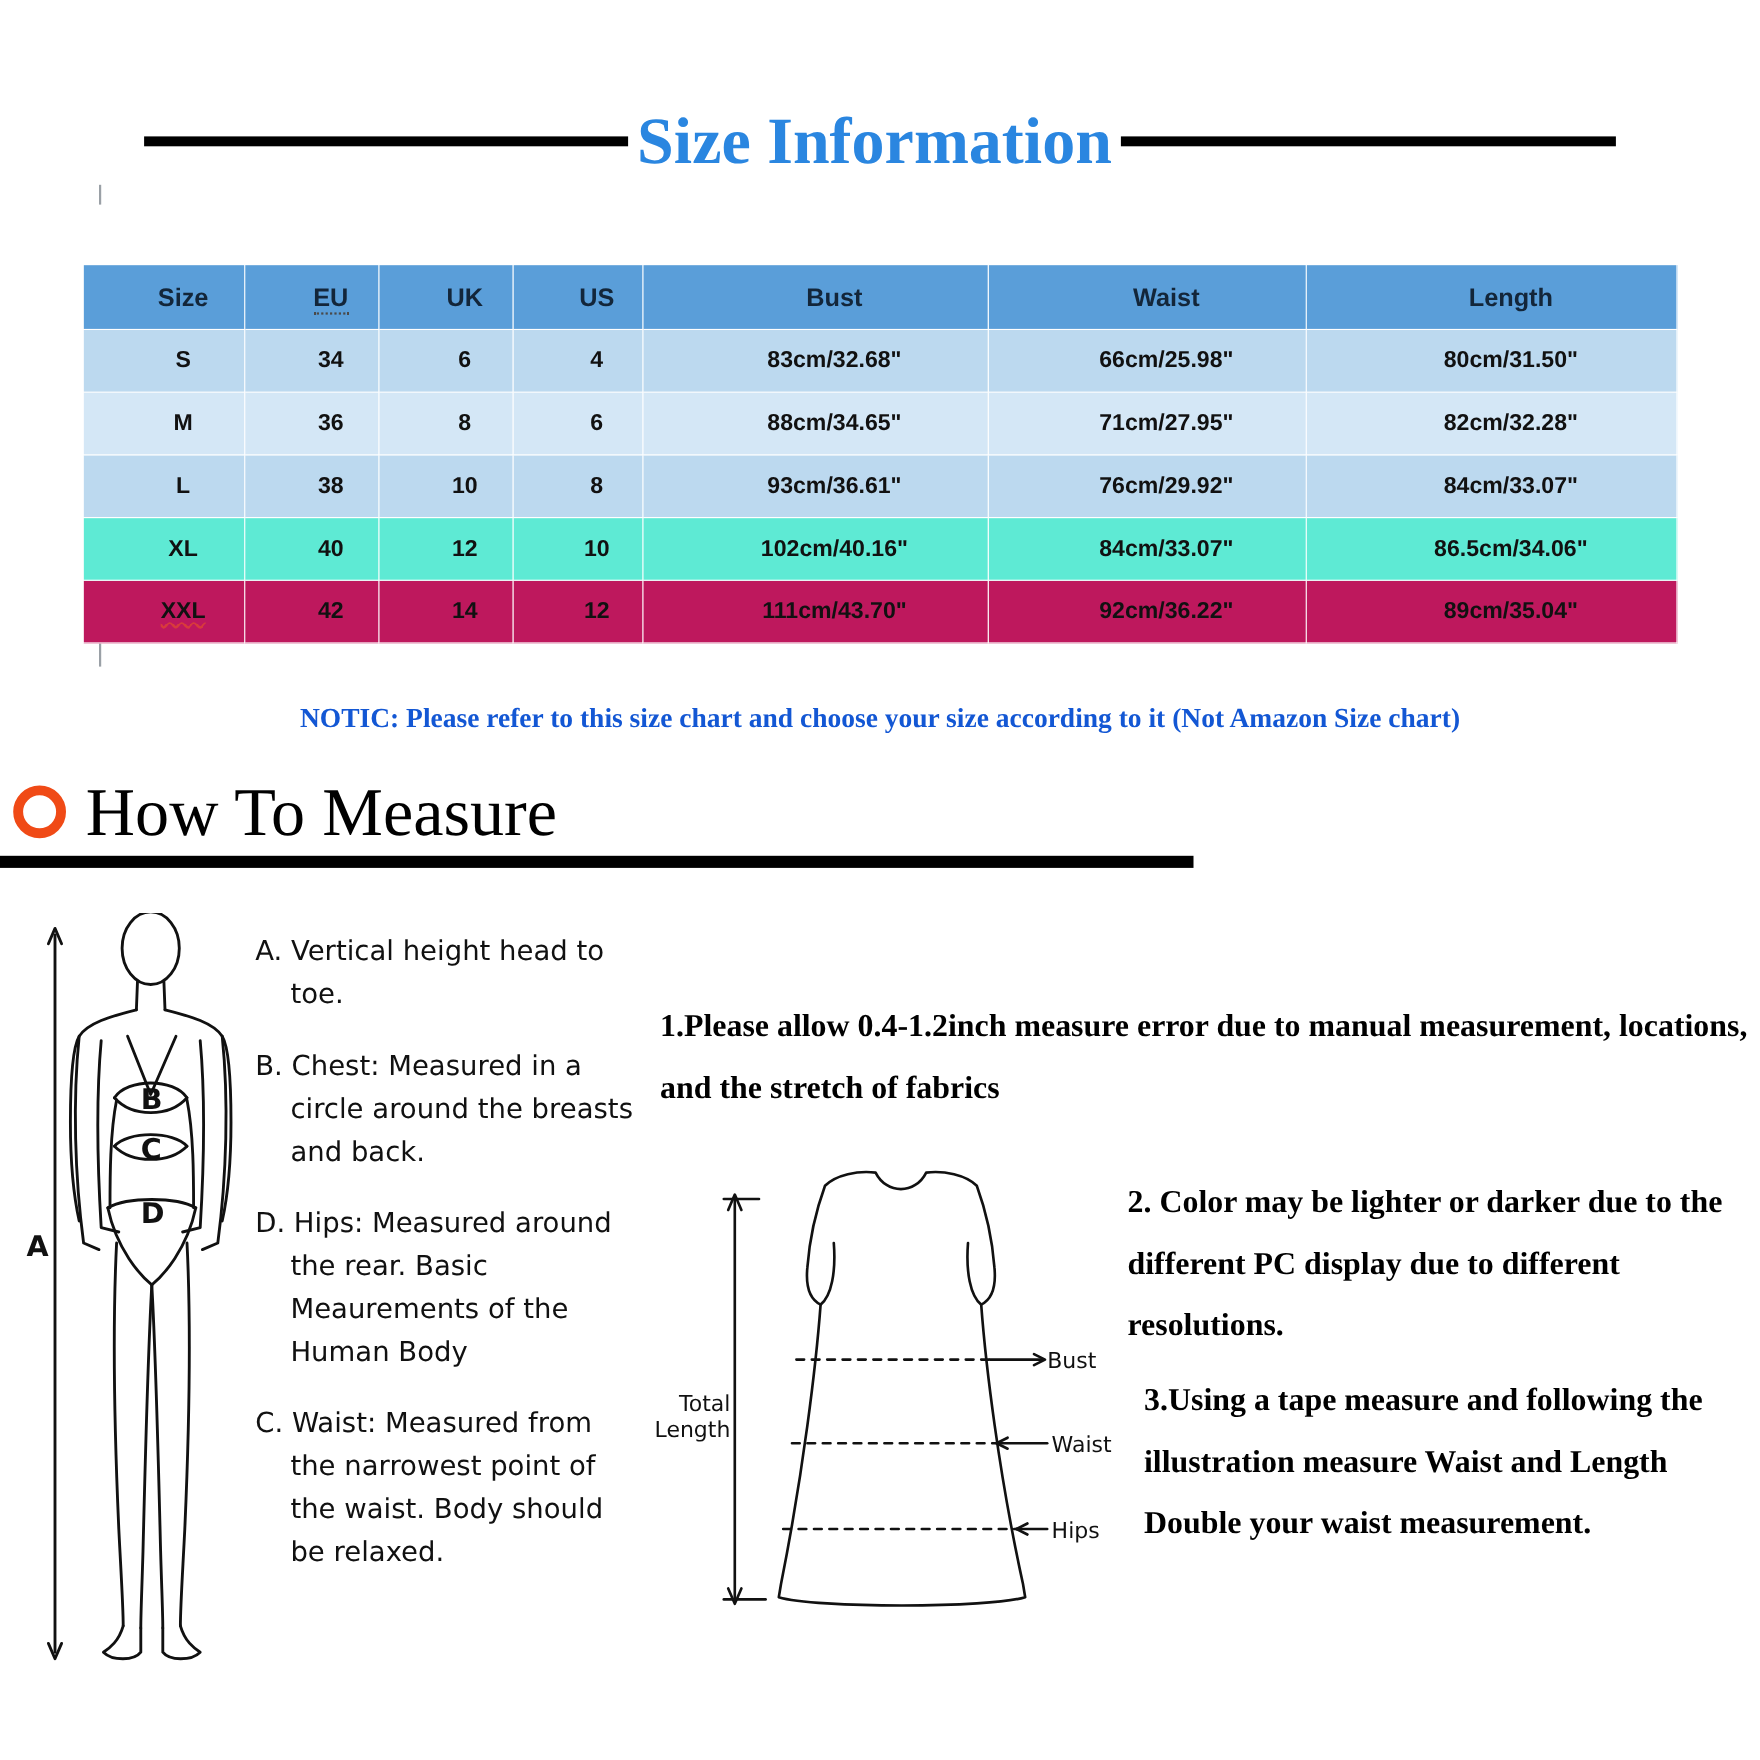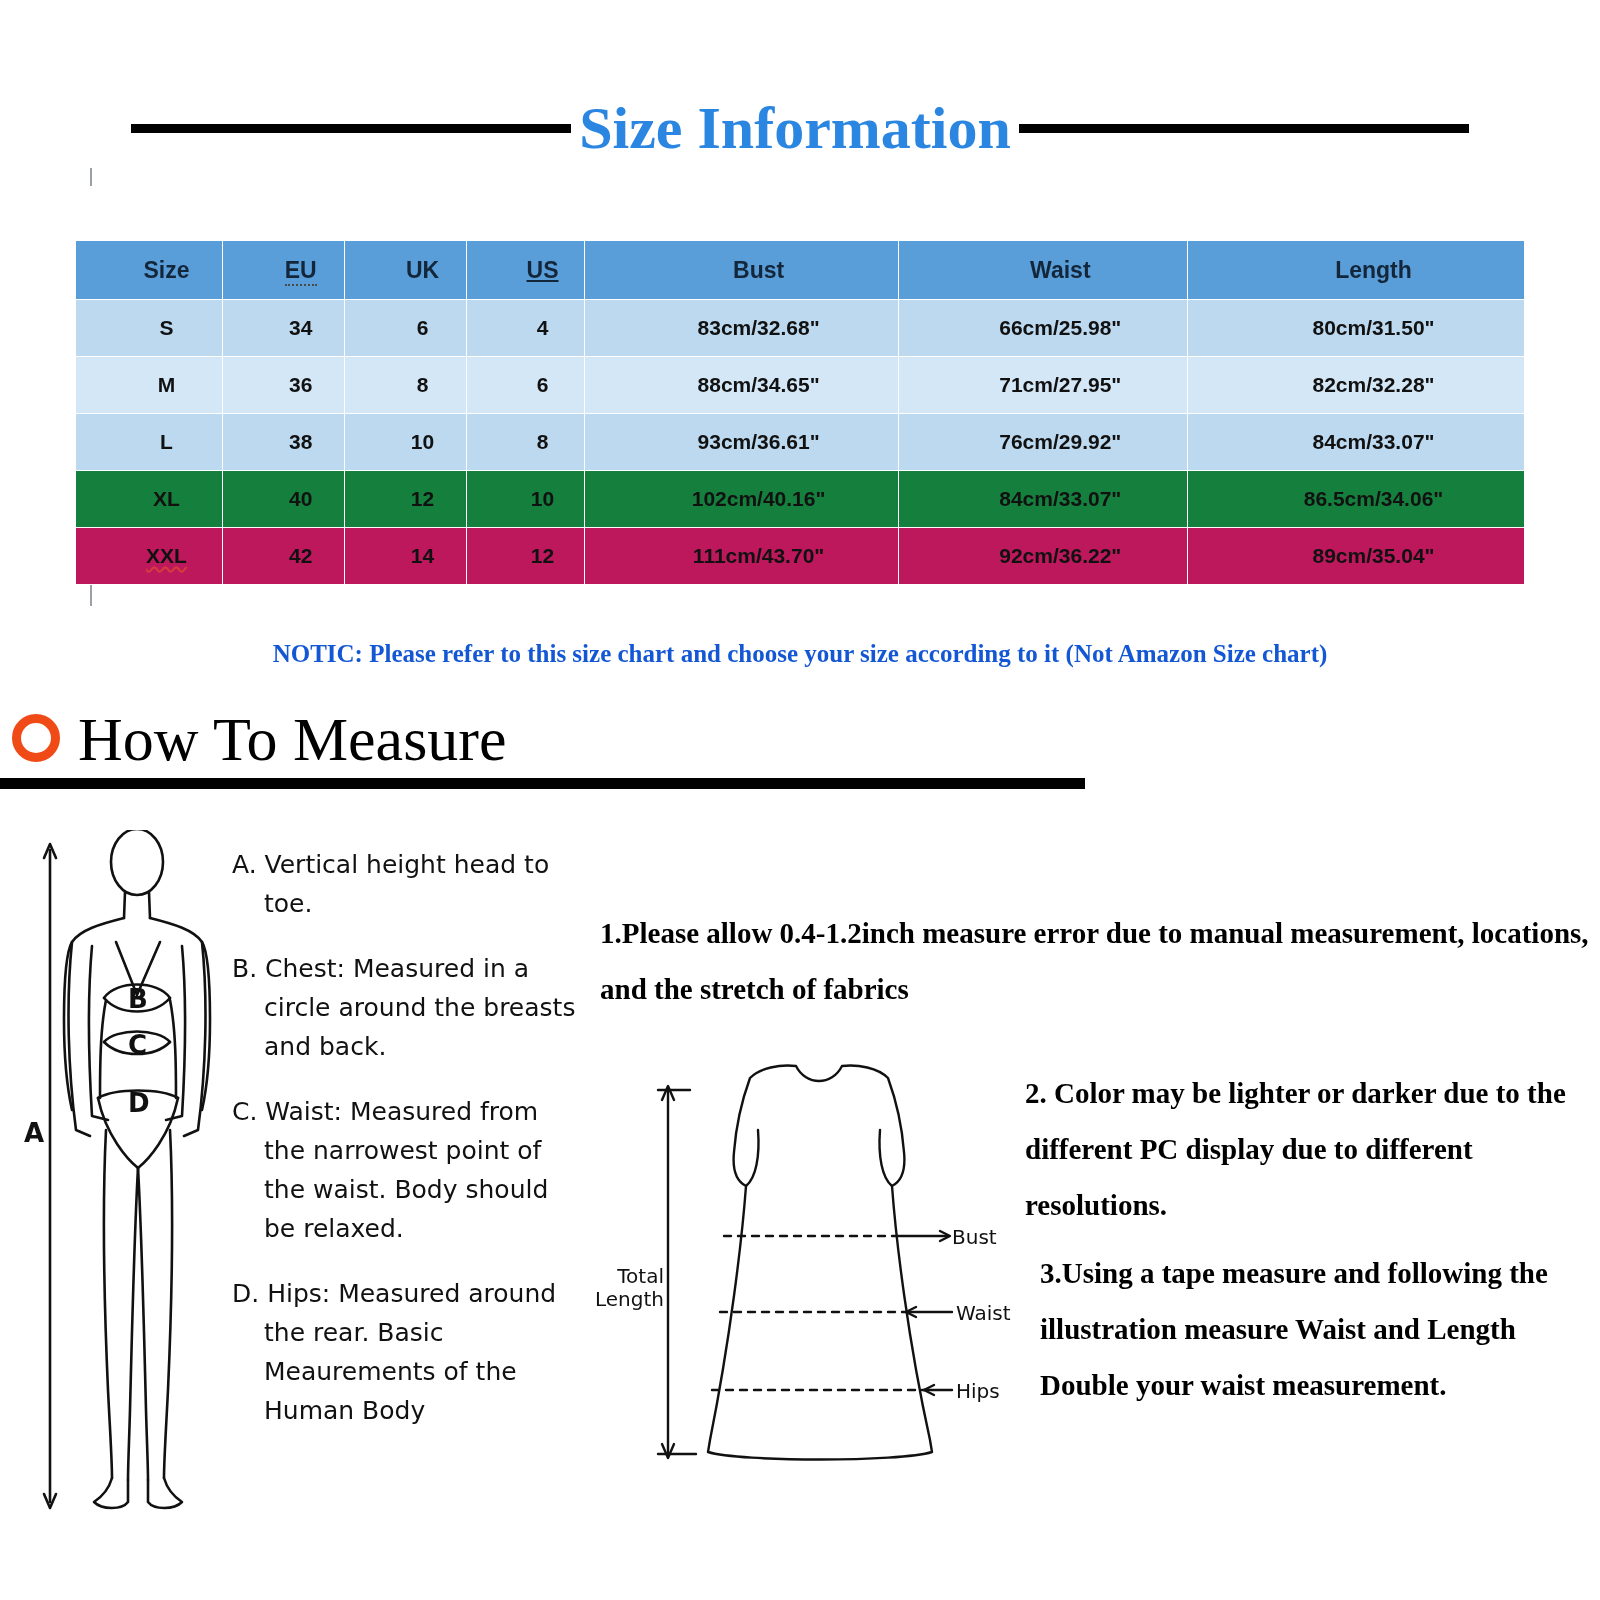--- a/index.html
+++ b/index.html
@@ -68,27 +68,27 @@
   }
   .size-table thead th {
     background: #5a9ed9;
     color: #13263a;
     font-size: 23px;
     height: 56px;
   }
   .size-table tbody tr:nth-child(1) td { background: #bcd9ef; }
   .size-table tbody tr:nth-child(2) td { background: #d4e7f6; }
   .size-table tbody tr:nth-child(3) td { background: #bcd9ef; }
-  .size-table tbody tr:nth-child(4) td { background: #15803d; }
+  .size-table tbody tr:nth-child(4) td { background: #5eead4; }
   .size-table tbody tr:nth-child(5) td { background: #be185d; }
 
   .col-size  { width: 135px; }
   .col-eu    { width: 105px; }
   .col-uk    { width: 105px; }
-  .col-us    { width: 100px; text-decoration: underline; }
+  .col-us    { width: 100px; }
   .col-bust  { width: 335px; }
   .col-waist { width: 305px; }
   .col-len   { width: 365px; }
 
   .squiggle {
     text-decoration: underline;
     text-decoration-color: #d83b3b;
     text-decoration-style: wavy;
     text-underline-offset: 3px;
   }
@@ -327,22 +327,22 @@
       <text x="108" y="178">B</text>
       <text x="108" y="224">C</text>
       <text x="108" y="282">D</text>
     </g>
   </svg>
 </div>
 
 <div class="letters-list">
   <p class="hang">A. Vertical height head to toe.</p>
   <p class="hang">B. Chest: Measured in a circle around the breasts and back.</p>
+  <p class="hang">D. Hips: Measured around the rear. Basic Meaurements of the Human Body</p>
   <p class="hang">C. Waist: Measured from the narrowest point of the waist. Body should be relaxed.</p>
-  <p class="hang">D. Hips: Measured around the rear. Basic Meaurements of the Human Body</p>
 </div>
 
 <div class="dress-block">
   <svg width="420" height="470" viewBox="0 0 420 470">
     <g fill="none" stroke="#111" stroke-width="2.4" stroke-linecap="round" stroke-linejoin="round">
 
       <path d="M150 18 C 160 8, 180 4, 196 6 C 206 26, 232 26, 242 6 C 258 4, 278 8, 288 18
                C 296 40, 302 66, 304 92 C 306 112, 300 122, 292 126
                C 296 180, 308 280, 330 380 L 332 392
                C 300 402, 140 402, 108 392 L 110 380

